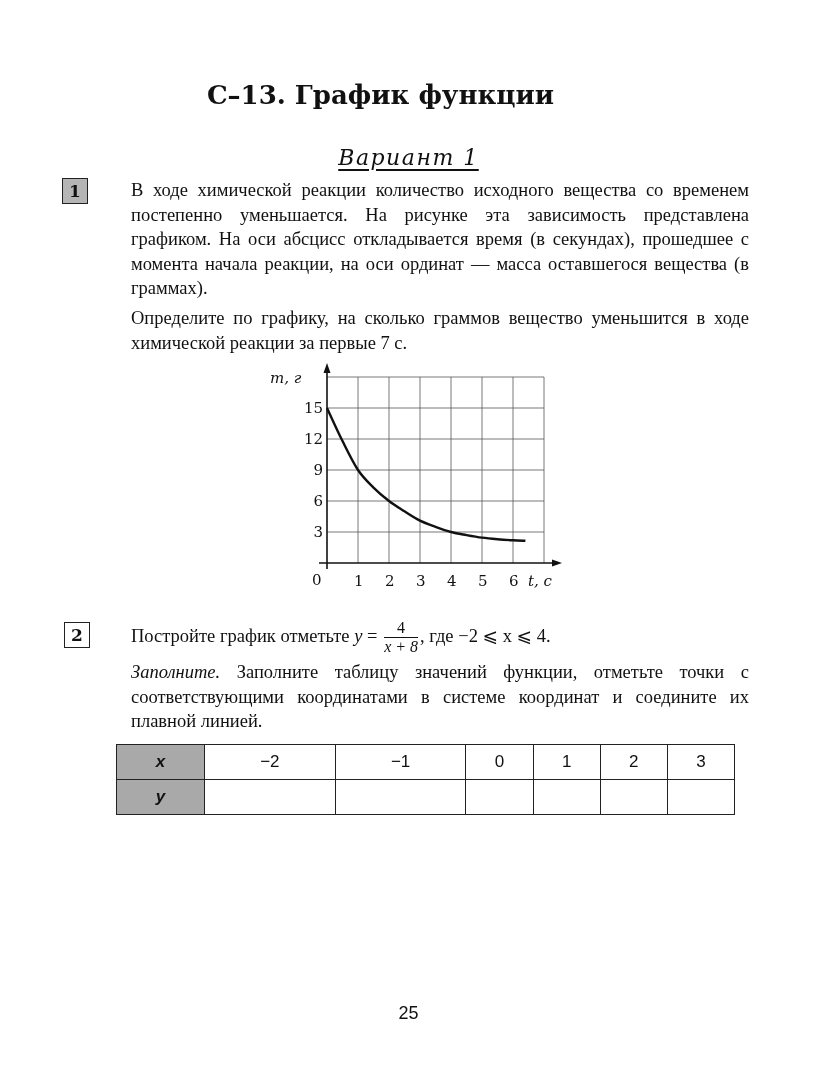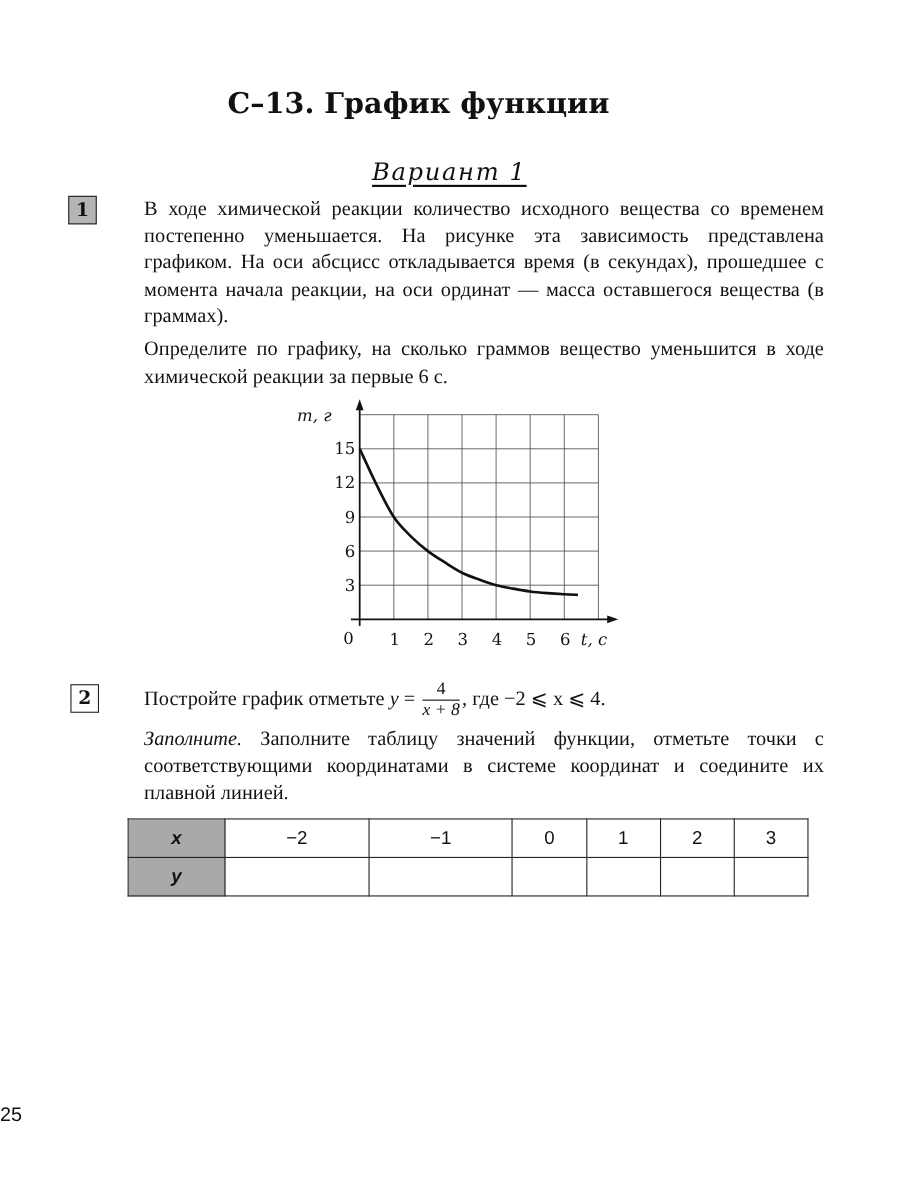--- a/index.html
+++ b/index.html
@@ -21,35 +21,35 @@
   .chart-wrap svg text { font-family: "DejaVu Serif", serif; font-size: 15px; fill: #111; }
   .chart-wrap svg text.ital { font-style: italic; }
   .formula { display: inline-block; vertical-align: middle; text-align: center; margin: 0 2px; }
   .formula .num { display: block; border-bottom: 1px solid #111; padding: 0 2px; line-height: 18px; font-size: 16px; }
   .formula .den { display: block; line-height: 18px; font-size: 16px; font-style: italic; }
   .ital { font-style: italic; }
   table.vals { position: absolute; left: 116px; top: 744px; width: 619px; border-collapse: collapse;
                font-family: "Liberation Sans", sans-serif; font-size: 17px; }
   table.vals td { border: 1.5px solid #222; height: 34px; text-align: center; padding: 0; }
   table.vals td.head { background: #a9a9a9; font-weight: bold; font-style: italic; width: 87px; }
-  .page-num { position: absolute; left: 0; width: 817px; top: 1003px; 
+  .page-num { position: absolute; left: 0; width: 817px; top: 1003px; text-align: center;
               font-family: "Liberation Sans", sans-serif; font-size: 18px; }
 </style>
 </head>
 <body>
 
 <div class="title">С–13. График функции</div>
 <div class="variant"><span>Вариант 1</span></div>
 
 <div class="num-box shaded" style="left:62px; top:178px;">1</div>
 <div class="para" style="top:178px;">
   <div class="last">В ходе химической реакции количество исходного вещества со временем постепенно уменьшается. На рисунке эта зависимость представлена графиком. На оси абсцисс откладывается время (в секундах), прошедшее с момента начала реакции, на оси ординат — масса оставшегося вещества (в граммах).</div>
 </div>
 <div class="para" style="top:306px;">
-  <div class="last">Определите по графику, на сколько граммов вещество уменьшится в ходе химической реакции за первые 6 с.</div>
+  <div class="last">Определите по графику, на сколько граммов вещество уменьшится в ходе химической реакции за первые 7 с.</div>
 </div>
 
 <div class="chart-wrap">
   <svg id="chart-svg" width="320" height="240">
     <g id="grid-layer">
         <line x1="98" y1="17" x2="98" y2="203" stroke="#555" stroke-width="0.8"></line>
         <line x1="129" y1="17" x2="129" y2="203" stroke="#555" stroke-width="0.8"></line>
         <line x1="160" y1="17" x2="160" y2="203" stroke="#555" stroke-width="0.8"></line>
         <line x1="191" y1="17" x2="191" y2="203" stroke="#555" stroke-width="0.8"></line>
         <line x1="222" y1="17" x2="222" y2="203" stroke="#555" stroke-width="0.8"></line>

